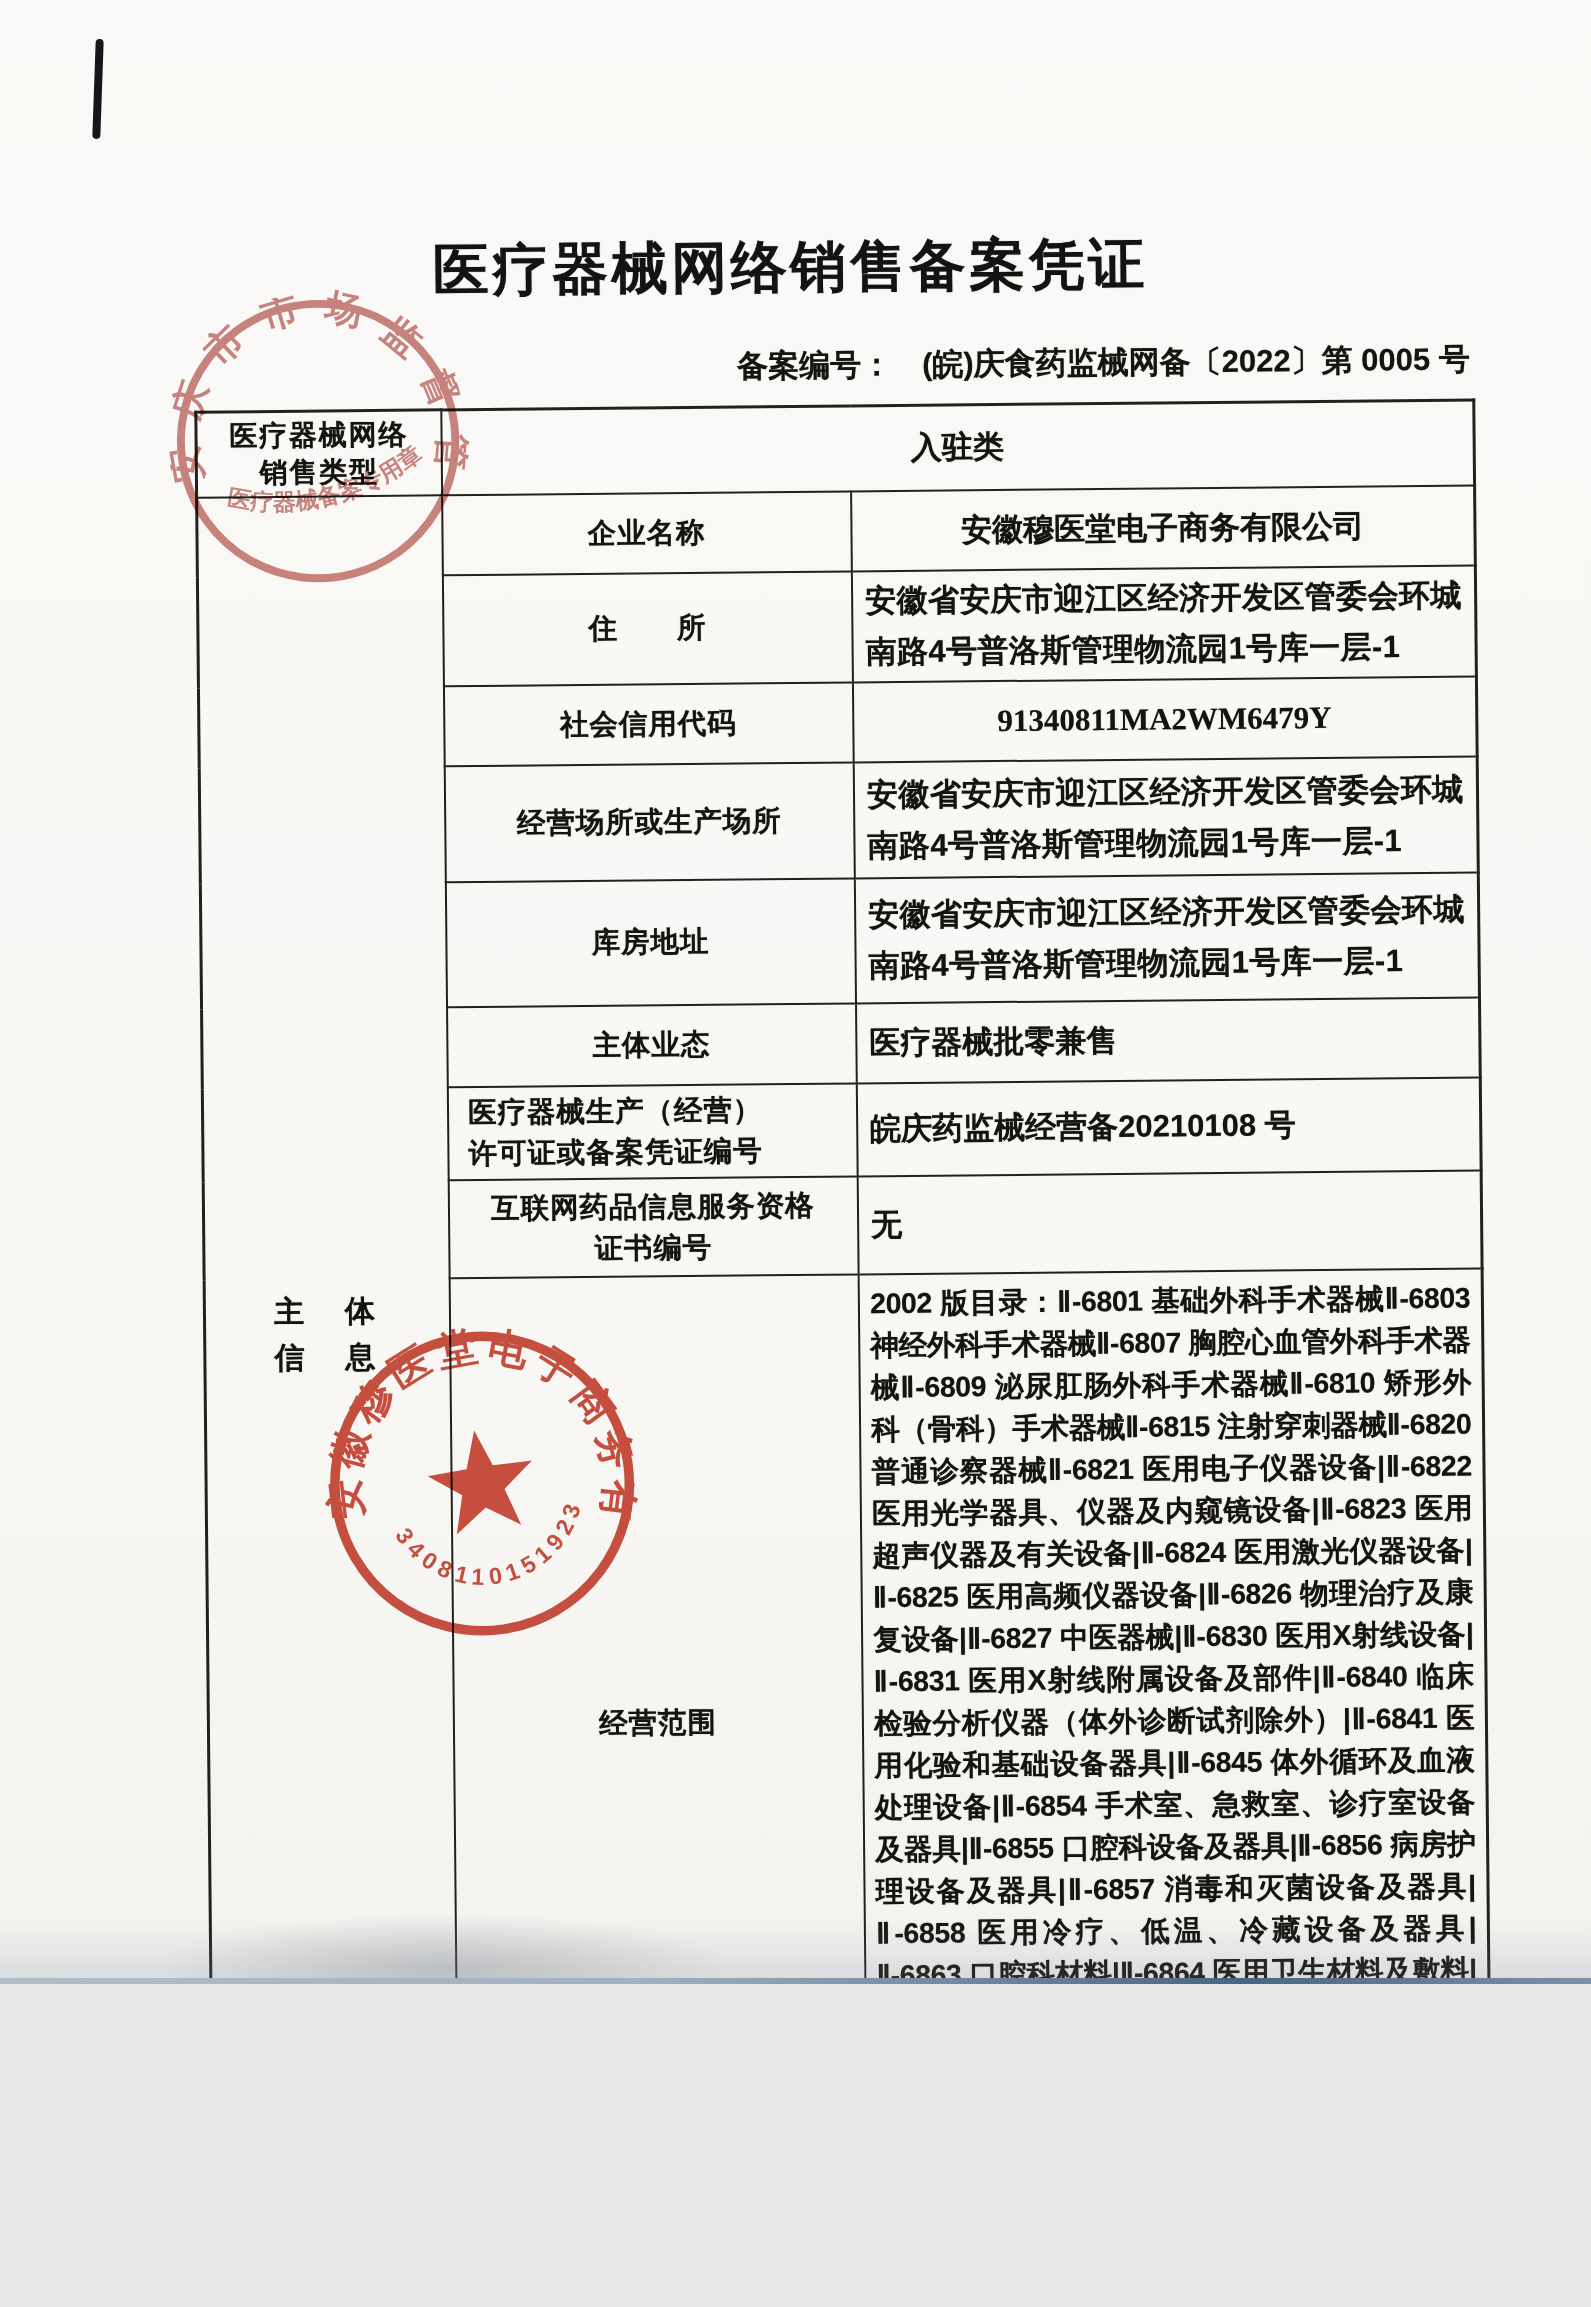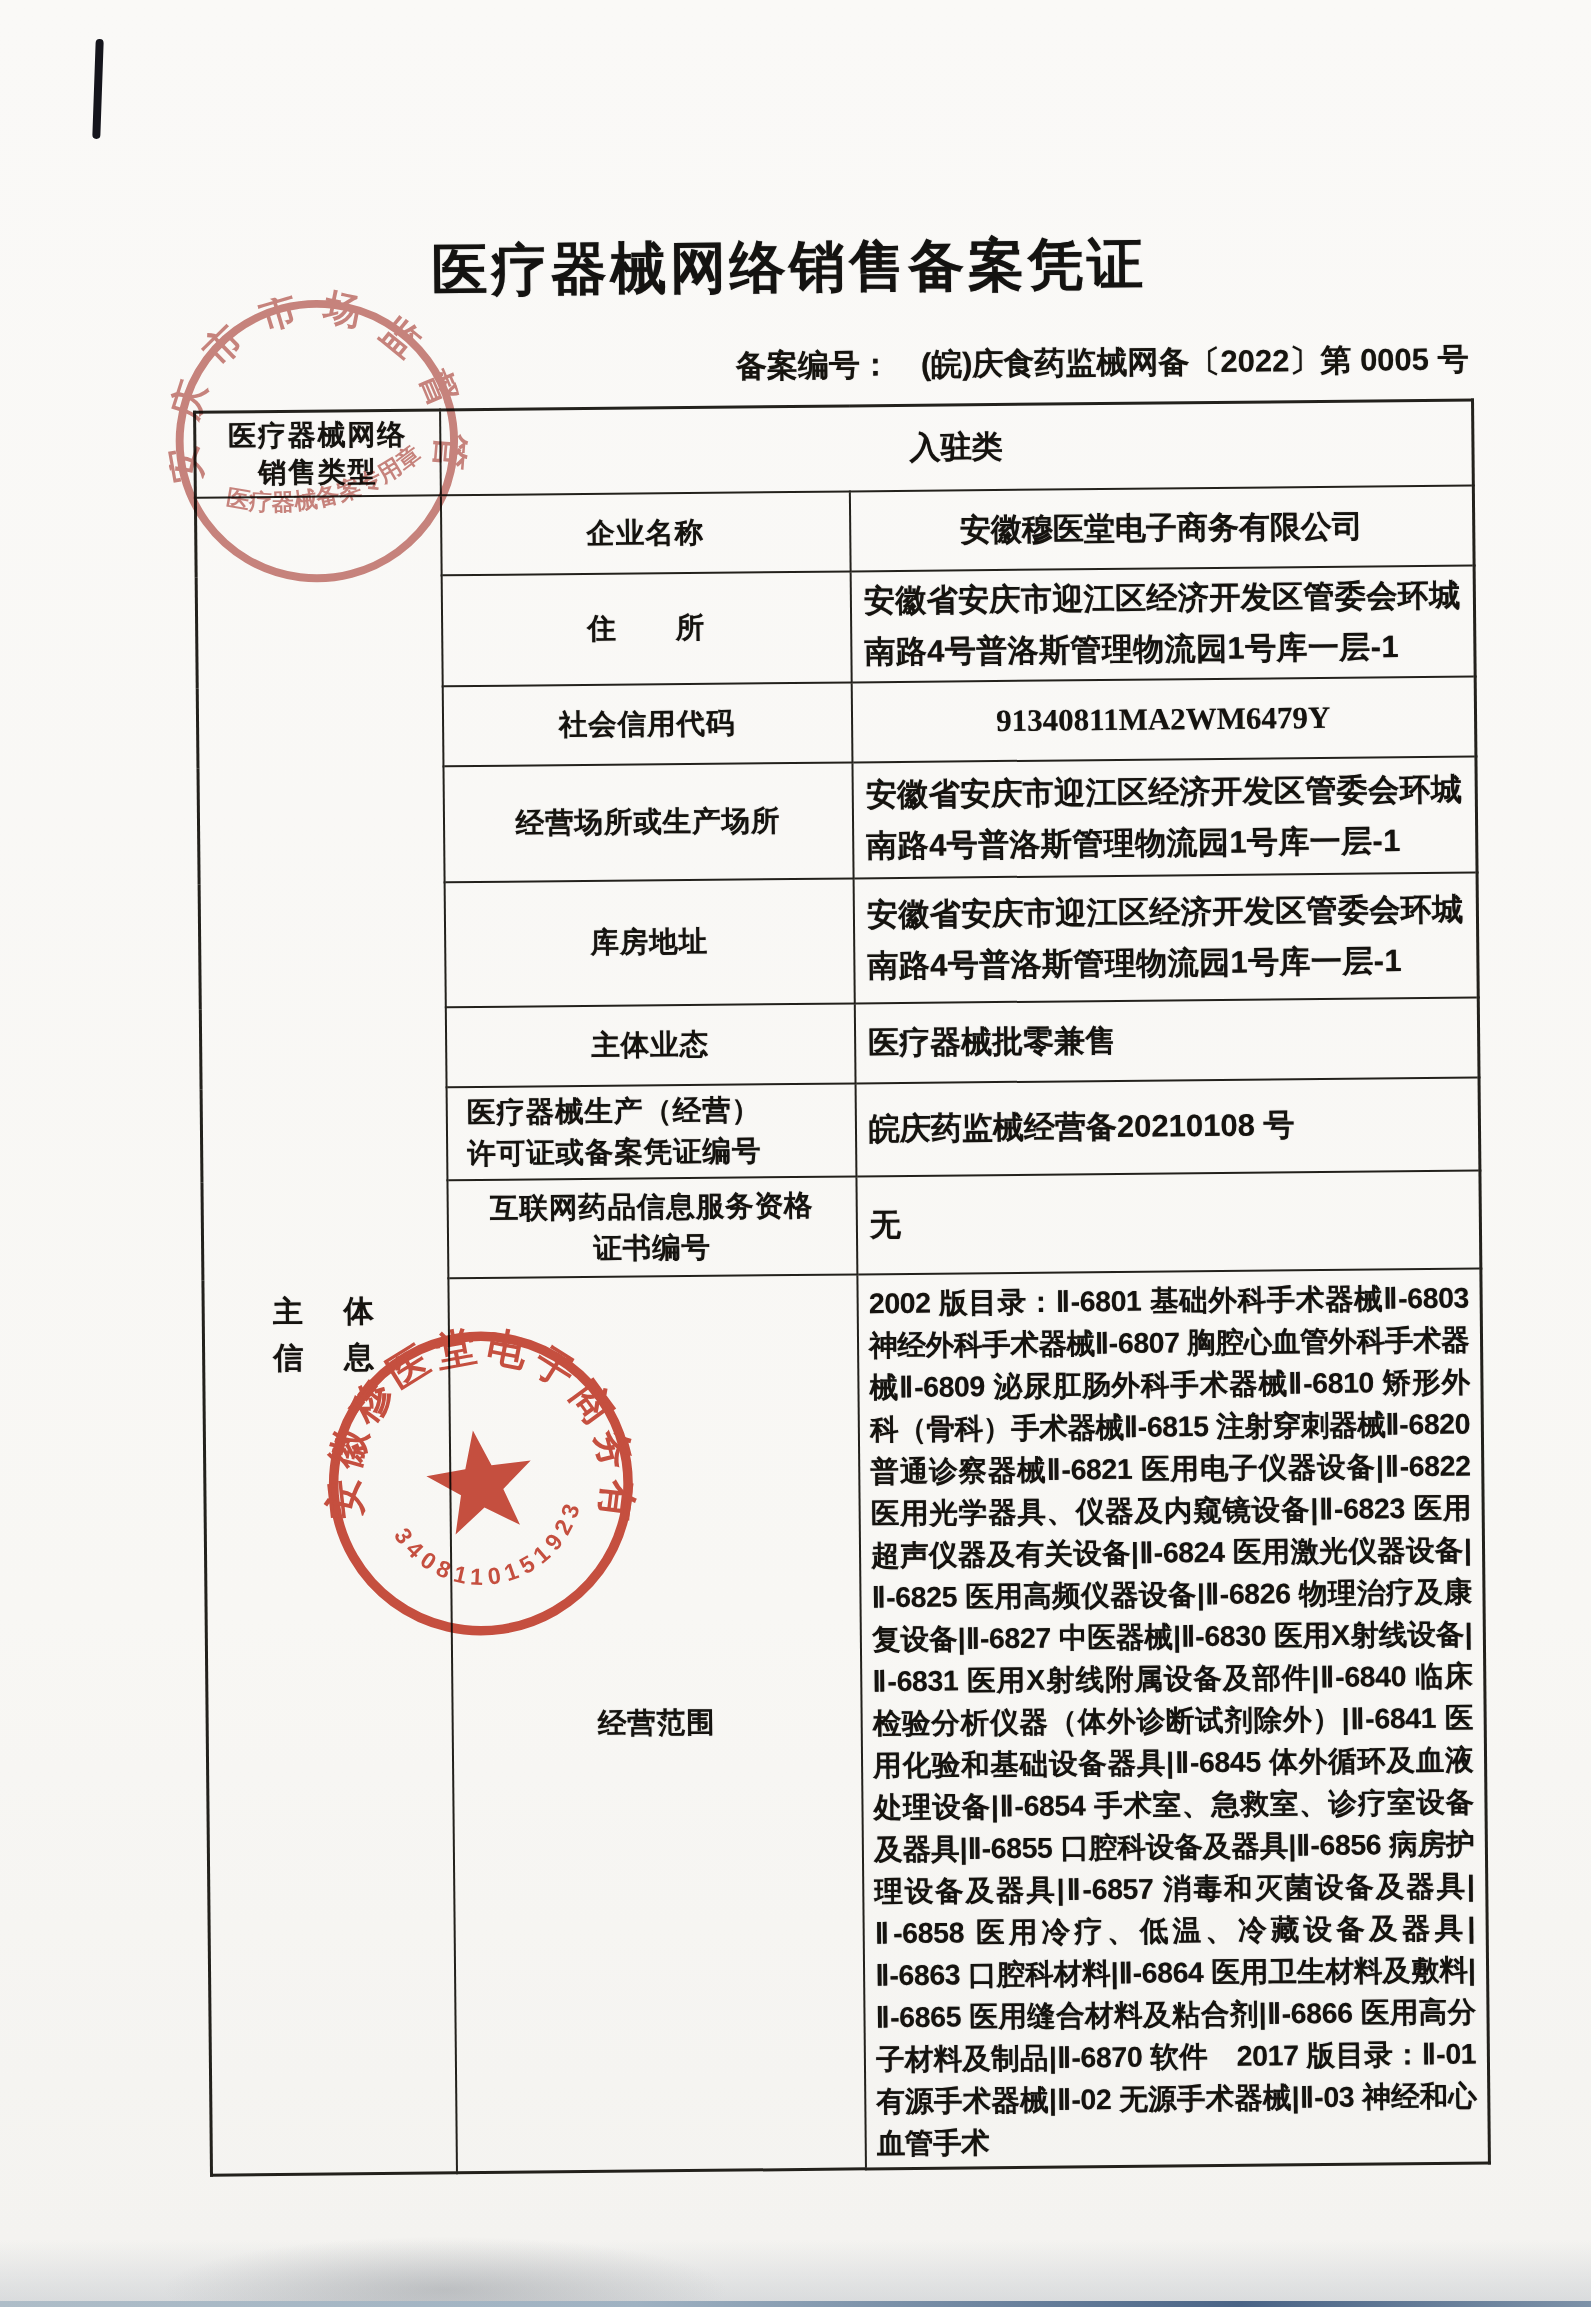--- a/index.html
+++ b/index.html
@@ -2,21 +2,21 @@
 <html style="font-size:14.2px"><head>
 <meta charset="utf-8">
 <style>
   html,body{margin:0;padding:0;}
   body{
     width:1591px;height:2307px;
     background:#e8e8e6;
     font-family:"Liberation Sans", sans-serif;
   }
   .page{
-    position:relative;width:1591px;height:2307px;overflow:hidden;
+    position:relative;width:1591px;height:1984px;overflow:hidden;
     background:linear-gradient(180deg,#faf9f7 0%,#f8f7f4 70%,#f4f3f0 97%,#eceded 100%);
     color:#1b1a18;
   }
   .tilt{position:absolute;inset:0;transform:rotate(-0.55deg);transform-origin:50% 40%;}
   .pen-mark{
     position:absolute;left:94px;top:39px;width:8px;height:100px;
     background:#15151c;border-radius:4.5px;transform:rotate(2deg);
   }
   .title{
     position:absolute;left:0;right:0;top:230px;margin:0;

